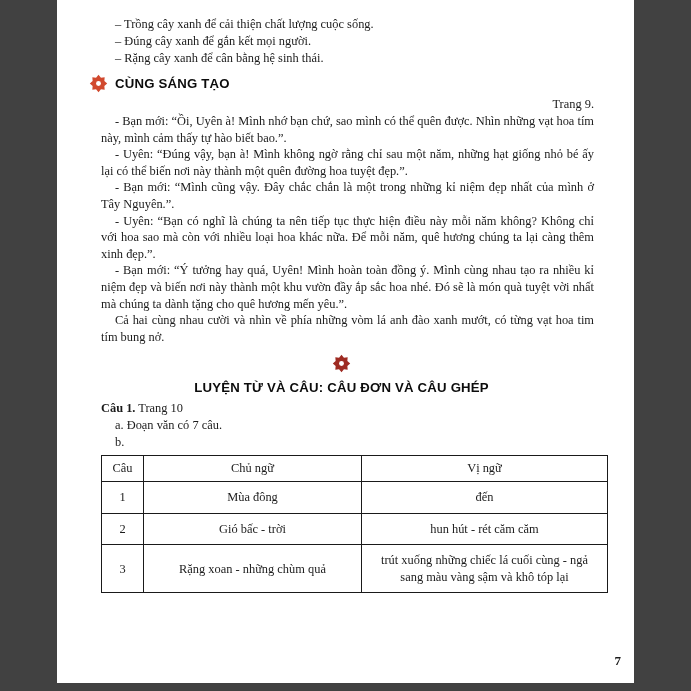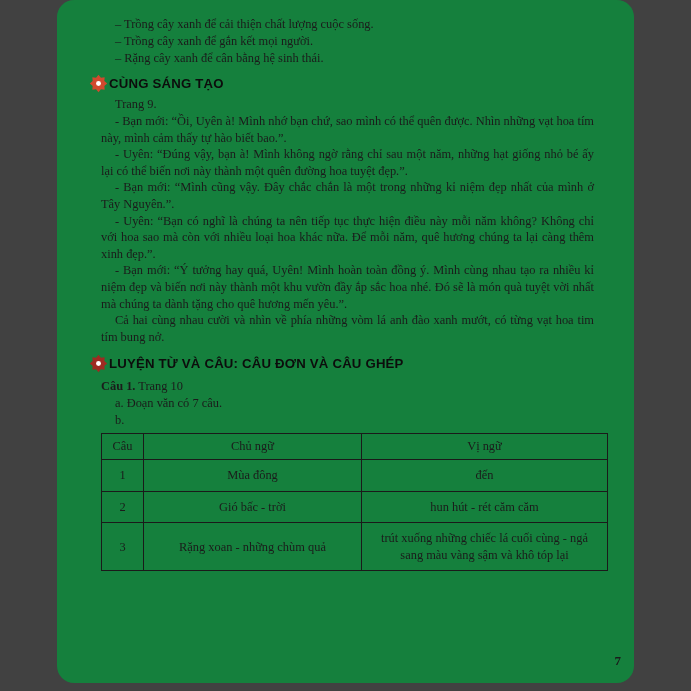--- a/index.html
+++ b/index.html
@@ -1,26 +1,26 @@
 <!DOCTYPE html>
 <html><head>
 <meta charset="utf-8">
 <style>
   * { margin:0; padding:0; box-sizing:border-box; }
   html,body { width:691px; height:691px; }
   body { background:#414141; font-family:"Liberation Serif", serif; }
   .viewport { position:relative; width:691px; height:691px; background:#414141; overflow:hidden; }
-  .page { position:absolute; left:57px; top:0; width:577px; height:683px; background:#15803d;border-radius:17px; }
+  .page { position:absolute; left:57px; top:0; width:577px; height:683px; background:#ffffff; }
   .content { padding:16px 40px 0 44px; color:#1b1b1b; font-size:12.4px; }
   .bullet-line { margin-left:14px; line-height:17px; }
-  .section-header { display:flex; align-items:center; gap:1px; margin:7px 0 3px -12px; }
-  .section-header.second { margin-top:9px; margin-bottom:5px; }
+  .section-header { display:flex; align-items:center; gap:7px; margin:7px 0 3px -12px; }
+  .section-header.second { margin-top:9px; margin-bottom:5px;flex-direction:column; }
   .gear-icon { width:19px; height:19px; flex:0 0 auto; display:block; }
   .section-title { font-family:"Liberation Sans", sans-serif; font-weight:bold; font-size:13.2px; color:#0c0c0c; letter-spacing:0.2px; }
-  .page-ref { margin-left:14px; line-height:17px; }
+  .page-ref { margin-left:14px; line-height:17px;text-align:right; }
   .para { text-align:justify; text-indent:14px; line-height:16.6px; }
   .cau-line { line-height:17px; margin-top:3px; }
   .cau-label { font-weight:bold; }
   .sub-line { margin-left:14px; line-height:17px; }
   table.answers { border-collapse:collapse; margin-top:4px; width:507px; table-layout:fixed; }
   .answers th, .answers td { border:1px solid #1a1a1a; font-weight:normal; font-size:12.4px; color:#1b1b1b; }
   .answers th { text-align:center; padding:5px 4px; }
   .answers th.col-cau { width:42px; }
   .answers th.col-chungu { width:218px; }
   .answers td { padding:7px 8px; vertical-align:middle; line-height:16.5px; text-align:center; }
@@ -28,21 +28,21 @@
   .page-number { position:absolute; right:13px; bottom:14px; font-size:13px; font-weight:bold; color:#1b1b1b; }
 </style>
 </head>
 <body>
 
 <div class="viewport">
   <div class="page">
     <div class="content">
 
       <div class="bullet-line">– Trồng cây xanh để cải thiện chất lượng cuộc sống.</div>
-      <div class="bullet-line">– Trồng cây xanh để gắn kết mọi người.</div>
+      <div class="bullet-line">– Đúng cây xanh để gắn kết mọi người.</div>
       <div class="bullet-line">– Rặng cây xanh để cân bằng hệ sinh thái.</div>
 
       <div class="section-header">
         <svg class="gear-icon" viewBox="0 0 24 24">
           <polygon points="23,12 19.4,15.1 19.8,19.8 15.1,19.4 12,23 8.9,19.4 4.2,19.8 4.6,15.1 1,12 4.6,8.9 4.2,4.2 8.9,4.6 12,1 15.1,4.6 19.8,4.2 19.4,8.9" fill="#d1492e"></polygon>
           <circle cx="12" cy="12" r="3.1" fill="#ffffff"></circle>
         </svg>
         <span class="section-title">CÙNG SÁNG TẠO</span>
       </div>
 

